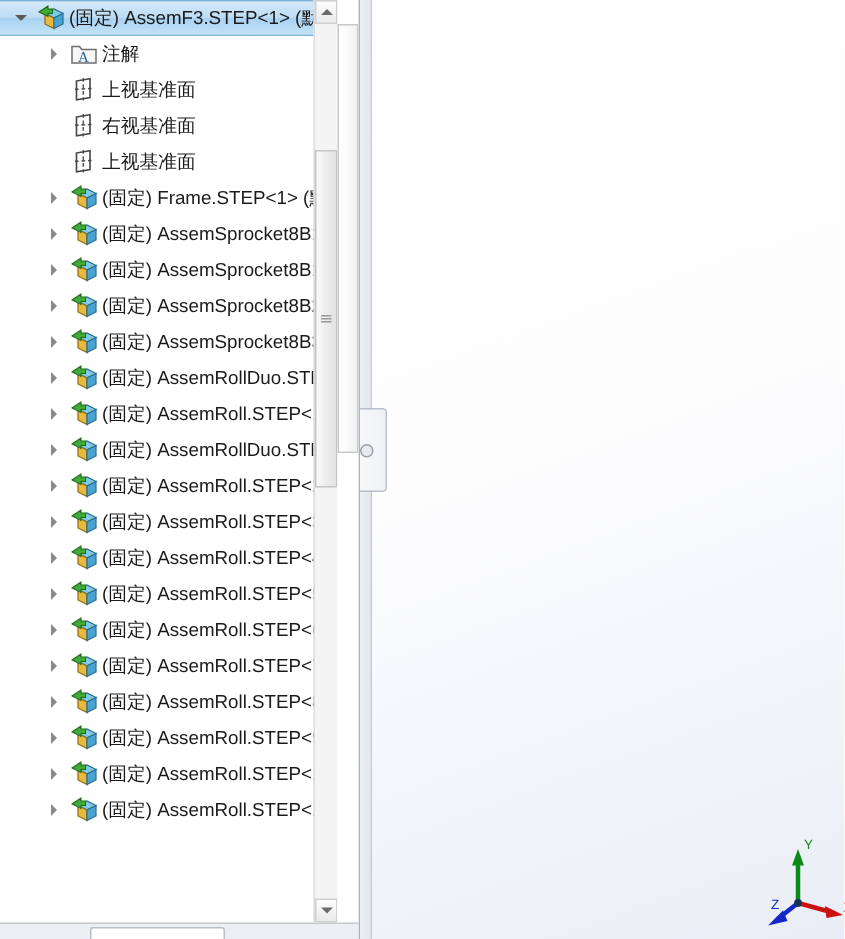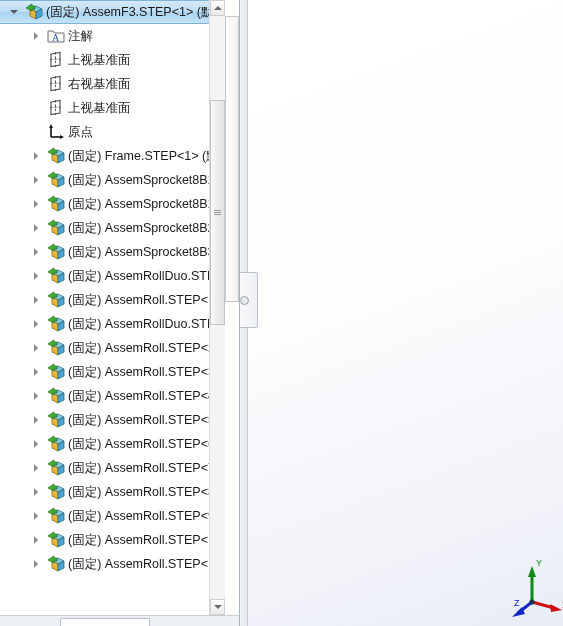--- a/index.html
+++ b/index.html
@@ -225,33 +225,20 @@
             <span style="display: inline-block; flex: 0 0 28px;"></span>
             <span class="expander"></span>
             <span class="icon-slot">
               <svg width="18" height="18" viewBox="0 0 18 18">
                 <path d="M4,3 L13,1.5 L13,14 L4,15.5 Z" fill="none" stroke="#4a4a4a" stroke-width="1.1"></path>
                 <line x1="8.5" y1="1" x2="8.5" y2="16" stroke="#4a4a4a" stroke-width="0.9" stroke-dasharray="2.5,1.8"></line>
                 <line x1="3" y1="8.5" x2="14" y2="8" stroke="#4a4a4a" stroke-width="0.9" stroke-dasharray="2.5,1.8"></line>
               </svg>
             </span>
             <span class="label">上视基准面</span>
-          </div>
-          <div class="row">
-            <span style="display: inline-block; flex: 0 0 28px;"></span>
-            <span class="expander"></span>
-            <span class="icon-slot">
-              <svg width="18" height="18" viewBox="0 0 18 18">
-                <line x1="4" y1="14" x2="4" y2="3" stroke="#111111" stroke-width="1.6"></line>
-                <polygon points="4,1 2.1,5 5.9,5" fill="#111111"></polygon>
-                <line x1="4" y1="14" x2="15" y2="14" stroke="#111111" stroke-width="1.6"></line>
-                <polygon points="17,14 13,12.1 13,15.9" fill="#111111"></polygon>
-              </svg>
-            </span>
-            <span class="label">原点</span>
           </div>
           <div class="row">
             <span style="display: inline-block; flex: 0 0 28px;"></span>
             <span class="expander">
               <span class="arrow-right"></span>
             </span>
             <span class="icon-slot">
               <svg width="20" height="18" viewBox="0 0 20 18">
                 <polygon points="6,6 12,3 18,6 12,9" fill="#7ec8e8" stroke="#2a6f8f" stroke-width="0.8"></polygon>
                 <polygon points="6,6 12,9 12,16 6,13" fill="#e8b93a" stroke="#8a6a10" stroke-width="0.8"></polygon>

